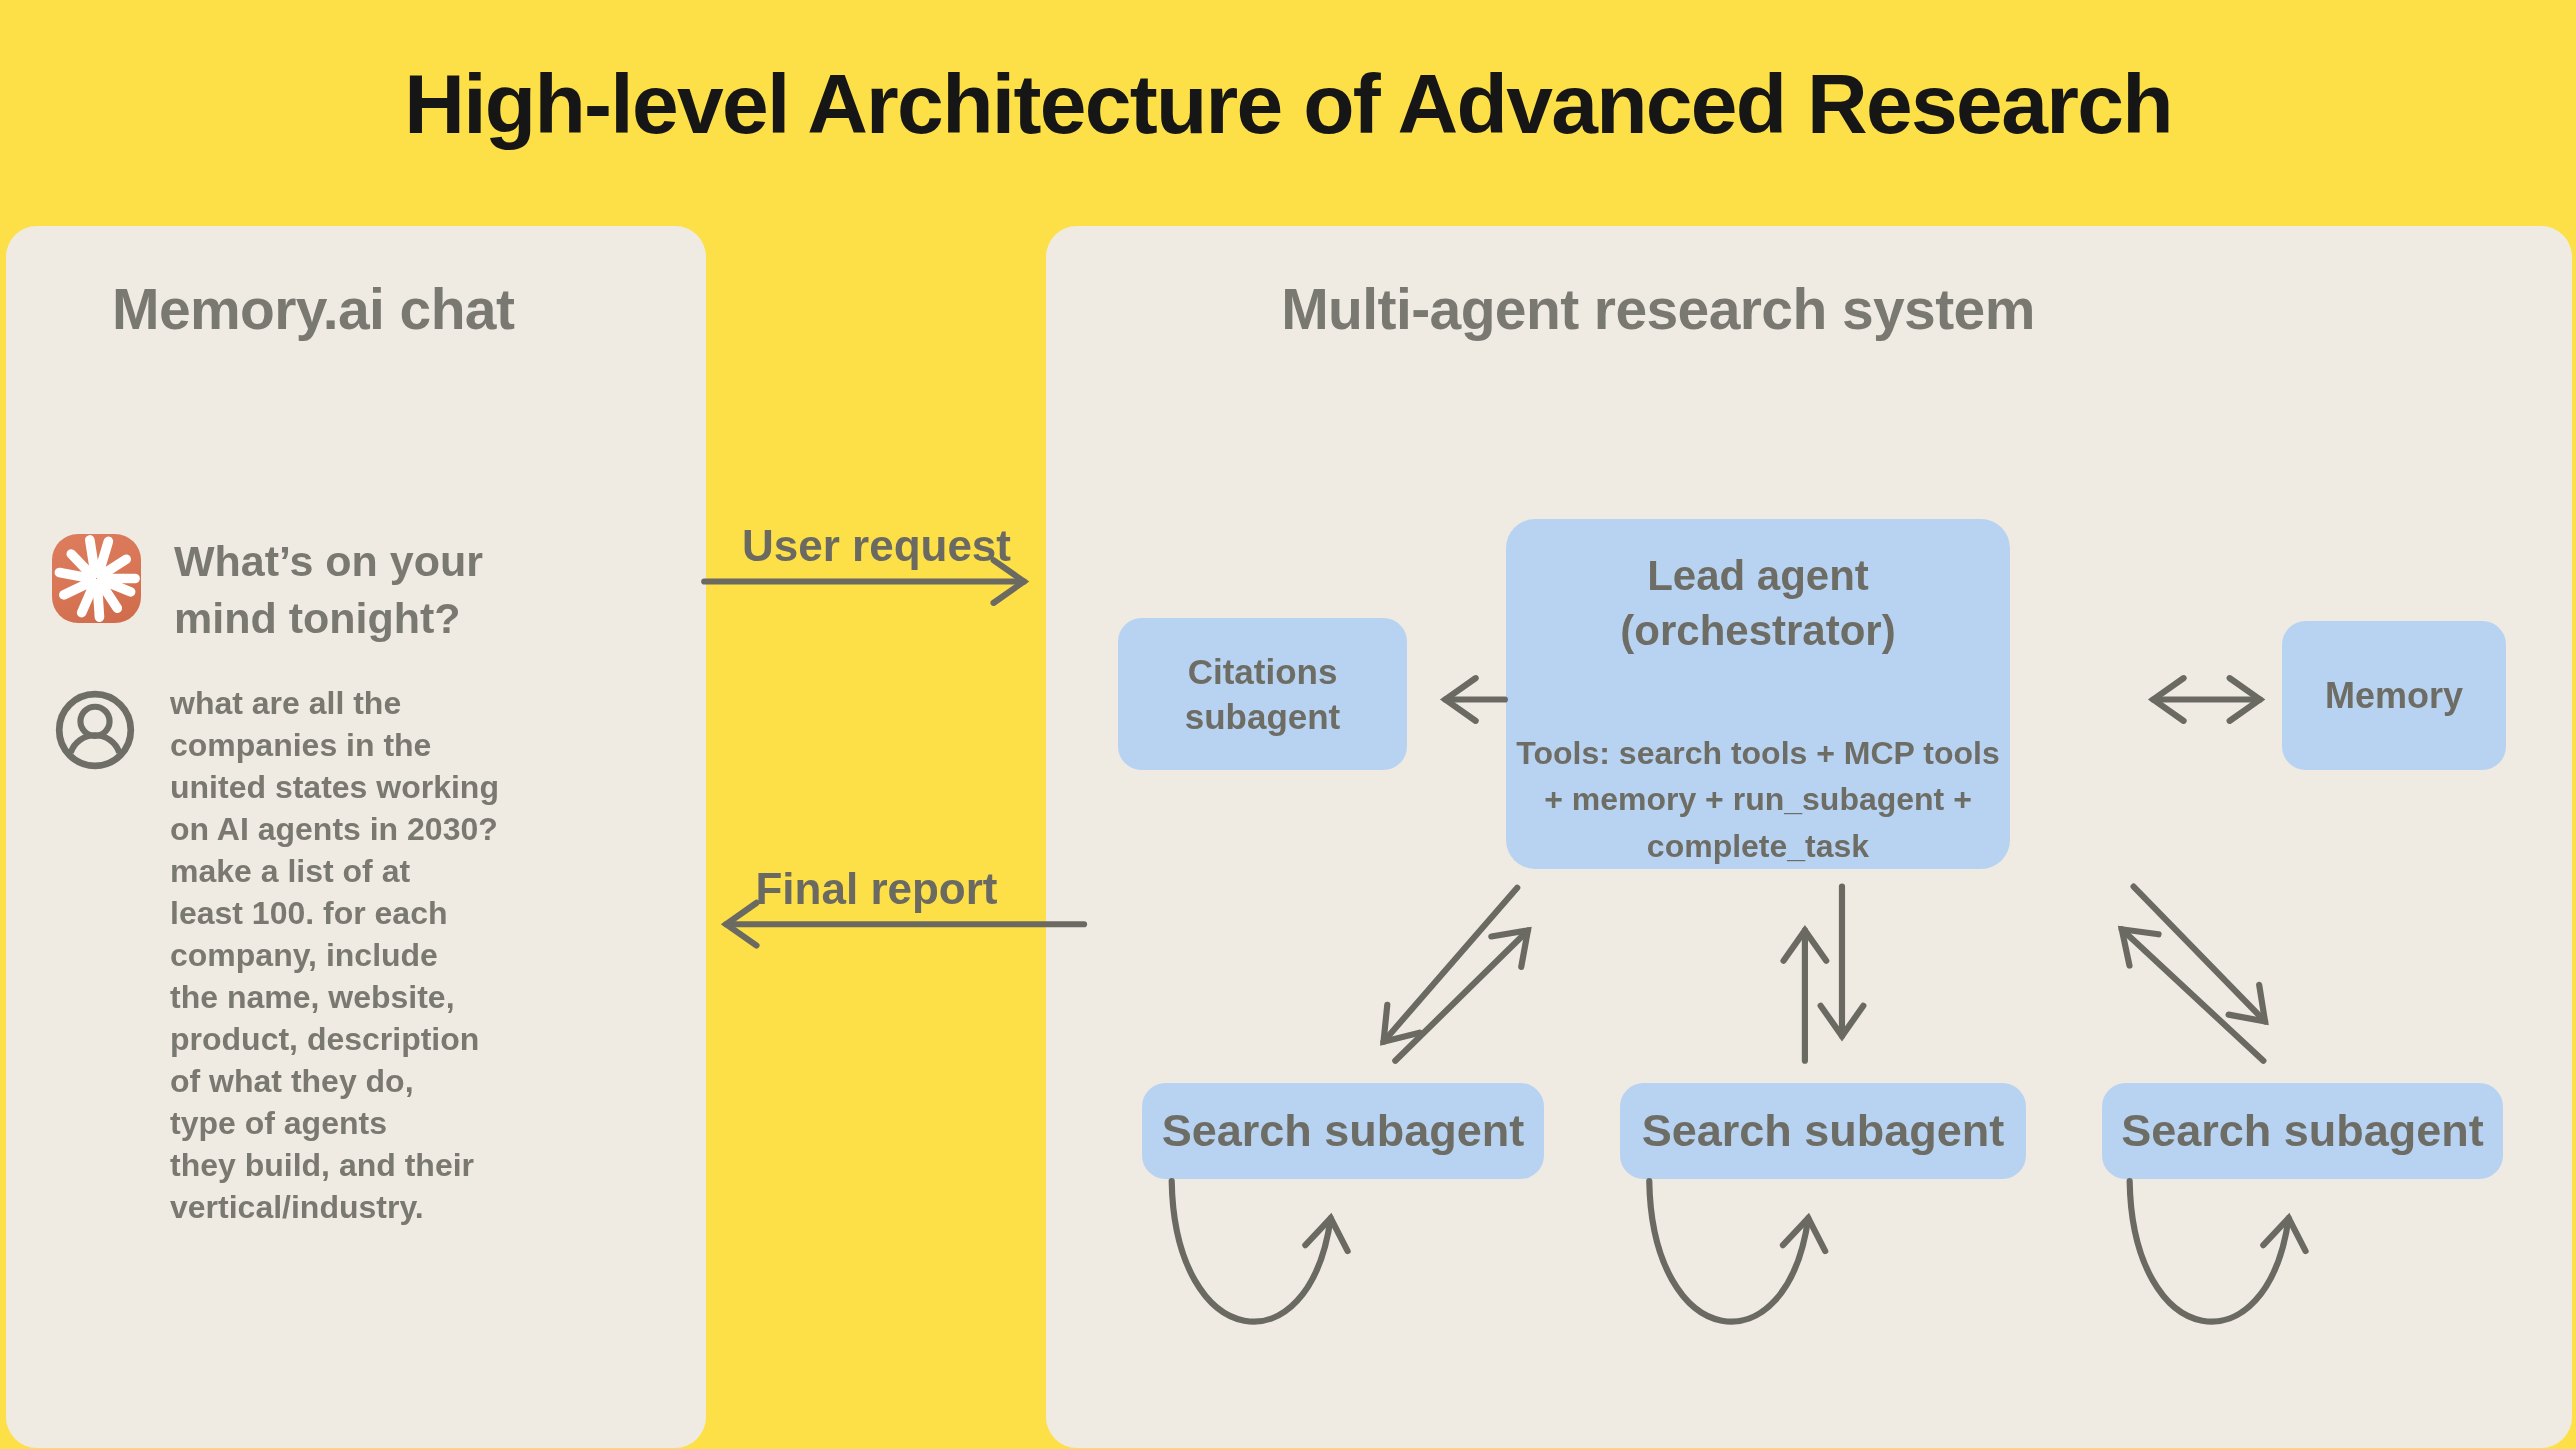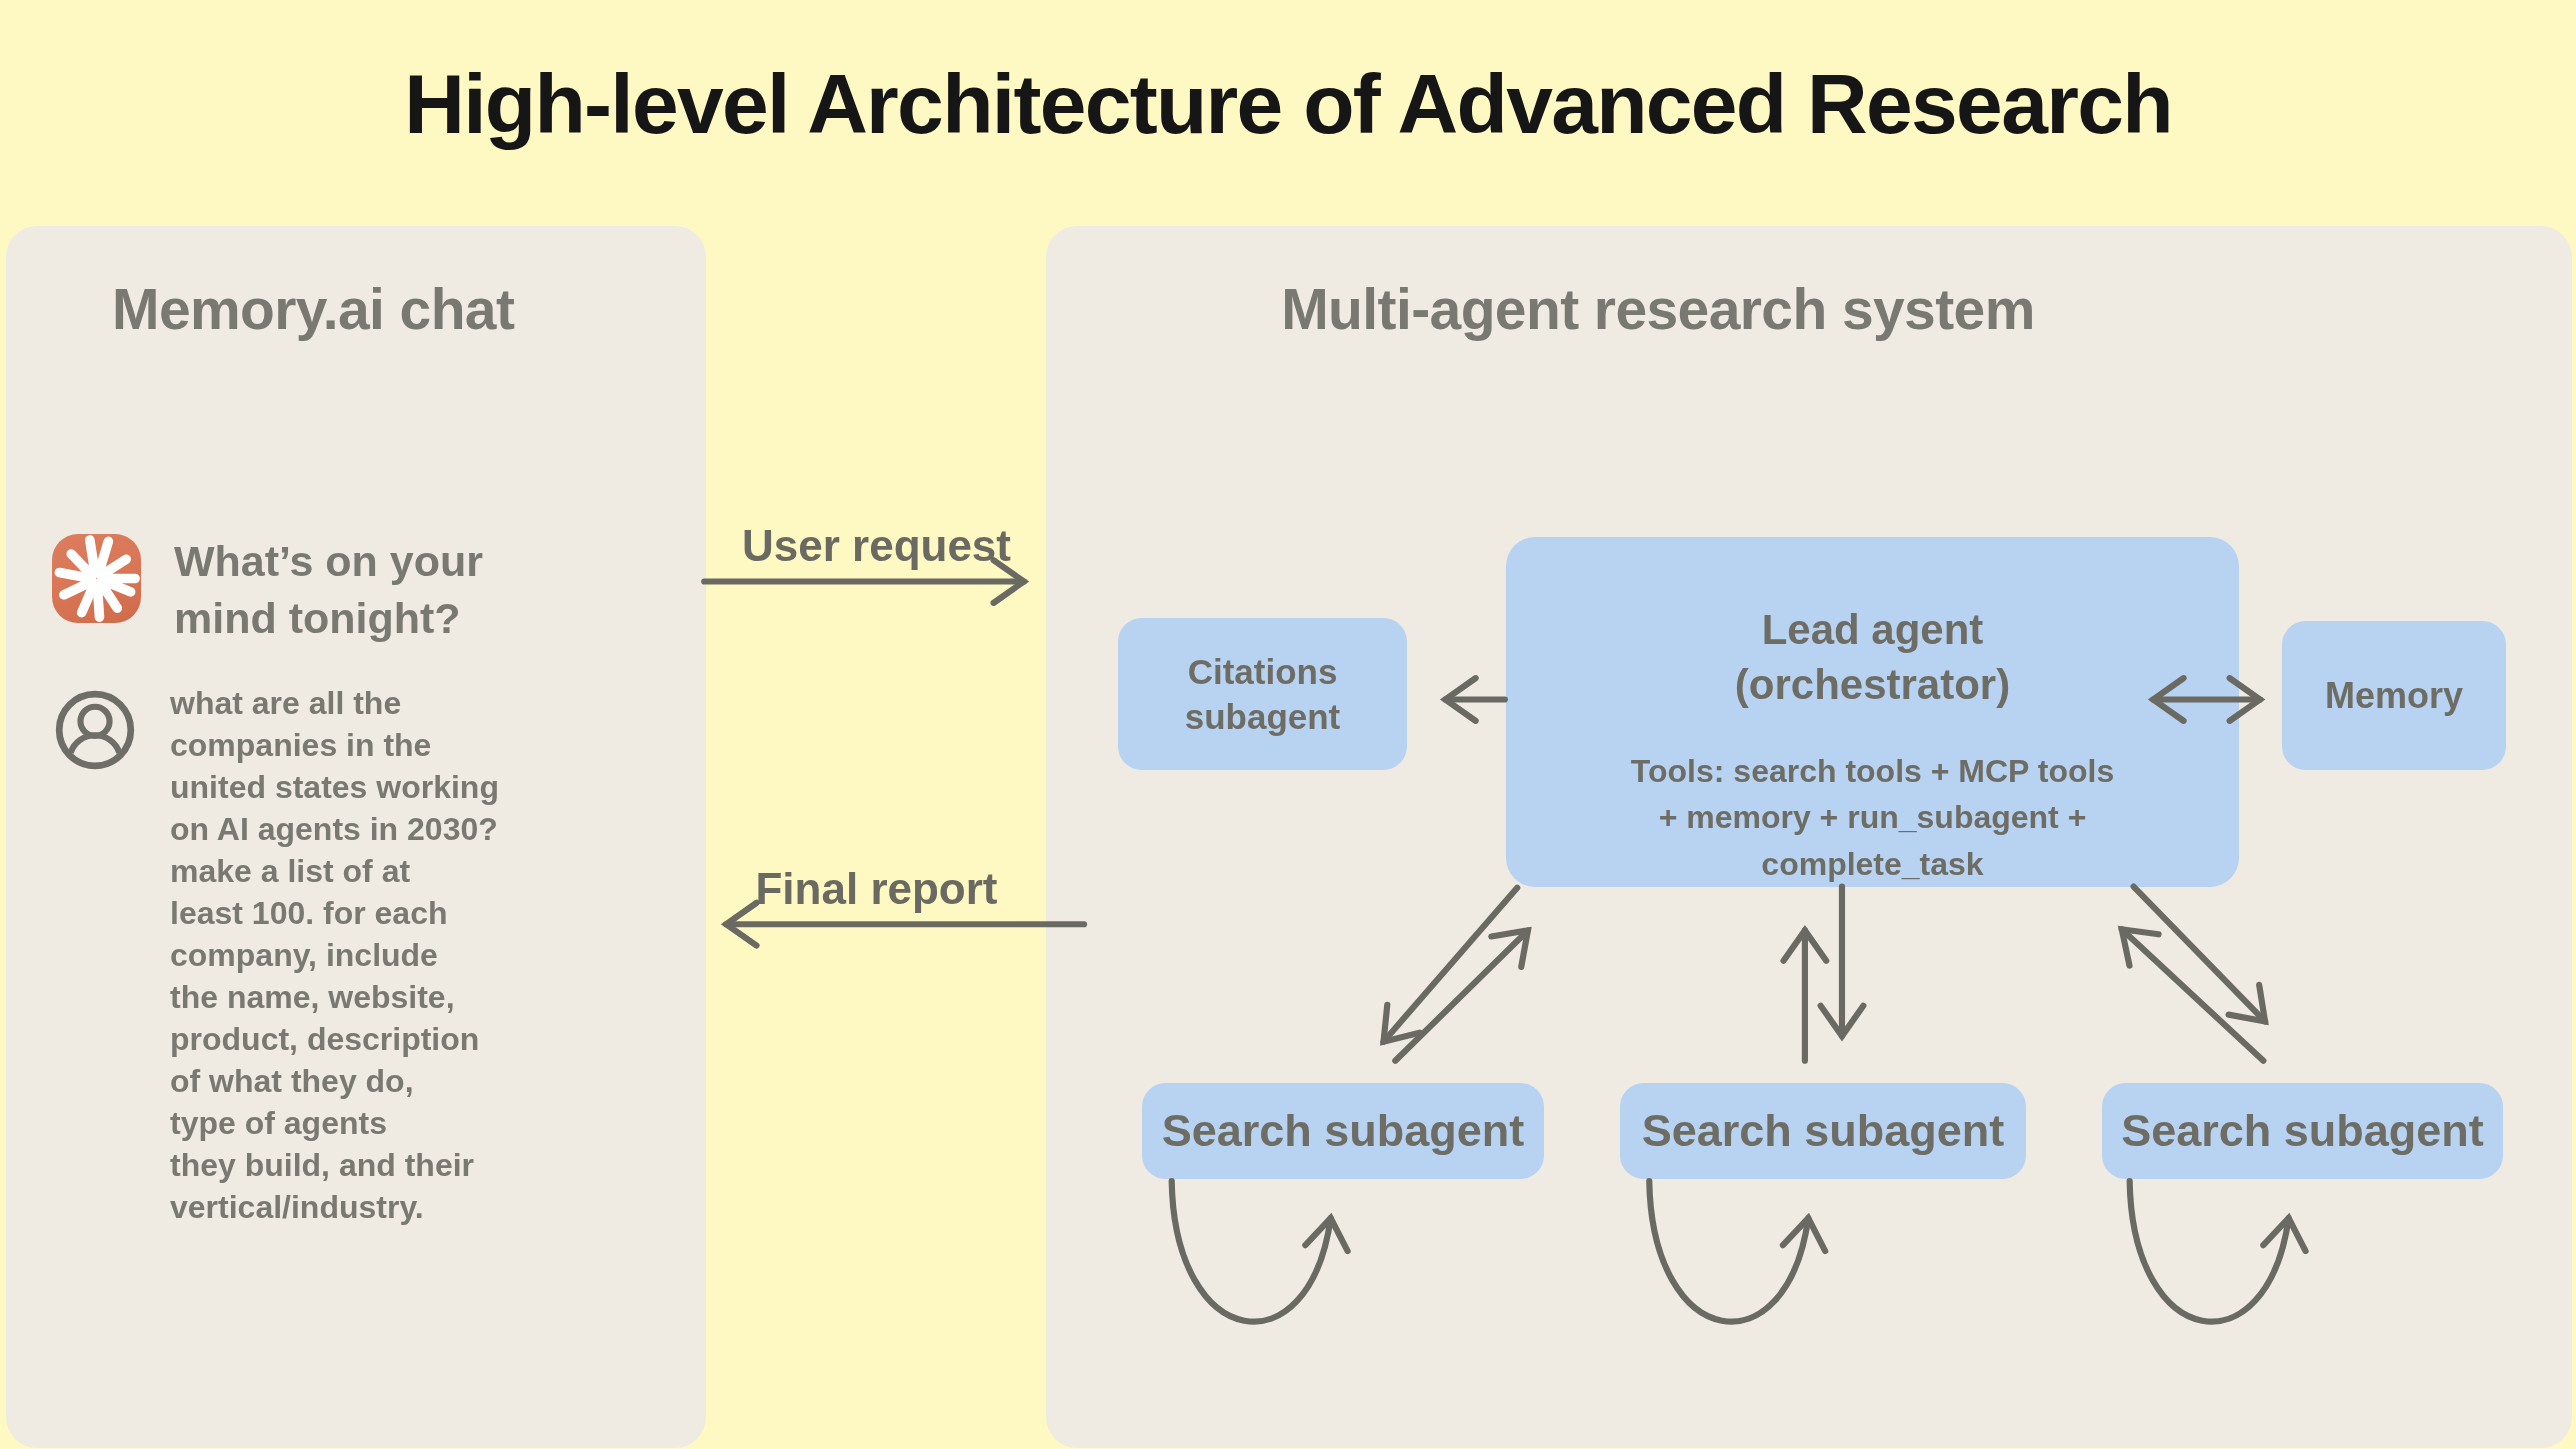--- a/index.html
+++ b/index.html
@@ -1,16 +1,16 @@
 <!DOCTYPE html>
 <html style="font-size:9px"><head>
 <meta charset="utf-8">
 <style>
   html,body{margin:0;padding:0;background:#ffffff;}
-  #canvas{position:relative;width:2576px;height:1449px;background:#fef9c3;overflow:hidden;
+  #canvas{position:relative;width:2576px;height:1449px;background:#fde047;overflow:hidden;
           font-family:"Liberation Sans","DejaVu Sans",sans-serif;}
   .title{position:absolute;left:0;top:56px;width:2576px;text-align:center;
          font-size:84px;font-weight:bold;letter-spacing:-1.7px;color:#161616;}
   .panel{position:absolute;top:226px;height:1222px;background:#EFEBE3;border-radius:31px;}
   .panel.left{left:5.6px;width:700px;}
   .panel.right{left:1046px;width:1526px;}
   .panel-header{position:absolute;top:276px;font-size:57px;font-weight:bold;color:#7A7971;letter-spacing:-0.6px;}
   .panel-header.left{left:112px;}
   .panel-header.right{left:1046px;width:1224px;text-align:center;}
   .claude-icon{position:absolute;left:52px;top:534px;width:89px;height:89px;border-radius:26px;
@@ -22,22 +22,22 @@
               color:#7A7971;line-height:42px;white-space:pre-line;}
   .flow-label{position:absolute;left:708px;width:337px;text-align:center;
               font-size:44px;font-weight:bold;color:#6B6A62;}
   .flow-label.request{top:521px;}
   .flow-label.report{top:864px;}
   .bluebox{position:absolute;background:#B7D3F1;border-radius:23.6px;display:flex;
            align-items:center;justify-content:center;text-align:center;
            color:#6E6D65;font-weight:bold;}
   .box-citations{left:1118px;top:618px;width:289px;height:152px;font-size:35px;line-height:1.3;white-space:pre-line;}
   .box-memory{left:2282px;top:621px;width:224px;height:149px;font-size:36px;}
-  .box-lead{left:1506px;top:537px;width:733px;height:350px;border-radius:29px;
-            flex-direction:column;justify-content:flex-end;}
+  .box-lead{left:1506px;top:519px;width:504px;height:350px;border-radius:29px;
+            flex-direction:column;justify-content:space-between;}
   .lead-title{margin-top:29px;font-size:42px;line-height:1.32;white-space:pre-line;}
   .lead-tools{margin-top:35px;font-size:32px;line-height:1.45;white-space:pre-line;width:596px;}
   .box-search{top:1083px;height:96px;font-size:45px;}
   .box-search.s0{left:1142px;width:402px;}
   .box-search.s1{left:1620px;width:406px;}
   .box-search.s2{left:2102px;width:401px;}
   svg.arrows{position:absolute;left:0;top:0;pointer-events:none;}
 </style>
 </head>
 <body>

